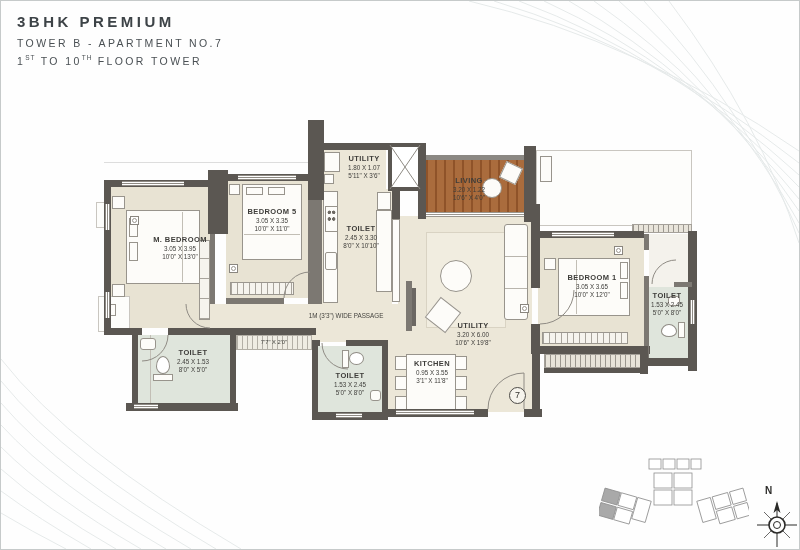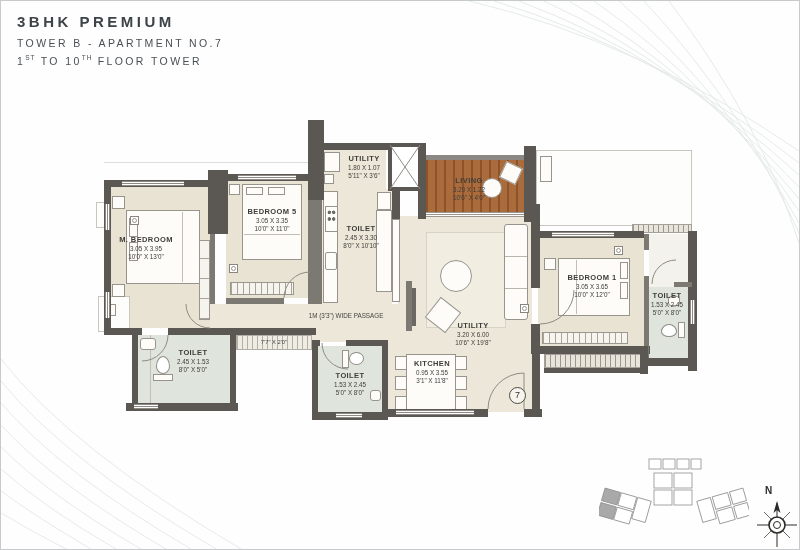--- a/index.html
+++ b/index.html
@@ -264,21 +264,21 @@
       <path d="M72 229 A26 26 0 0 1 46 255"></path>
       <path d="M226 237 A26 26 0 0 0 252 263"></path>
       <path d="M444 218 A34 34 0 0 0 478 184"></path>
       <path d="M556 178 A24 24 0 0 1 580 154"></path>
       <path d="M392 303 A36 36 0 0 1 428 267"></path>
       <line x1="428" y1="267" x2="428" y2="303" stroke-width="3"></line>
       <line x1="294" y1="39" x2="324" y2="83"></line>
       <line x1="324" y1="39" x2="294" y2="83"></line>
     </svg>
 
-    <div class="rlabel" style="left:50px;top:142px">
+    <div class="rlabel" style="left:84px;top:142px">
       <span class="rn">M. BEDROOM</span>
         <span class="rd">3.05 X 3.95</span>
         <span class="rd">10'0" X 13'0"</span>
       </div>
     <div class="rlabel" style="left:176px;top:114px">
       <span class="rn">BEDROOM 5</span>
         <span class="rd">3.05 X 3.35</span>
         <span class="rd">10'0" X 11'0"</span>
       </div>
     <div class="rlabel" style="left:496px;top:180px">

